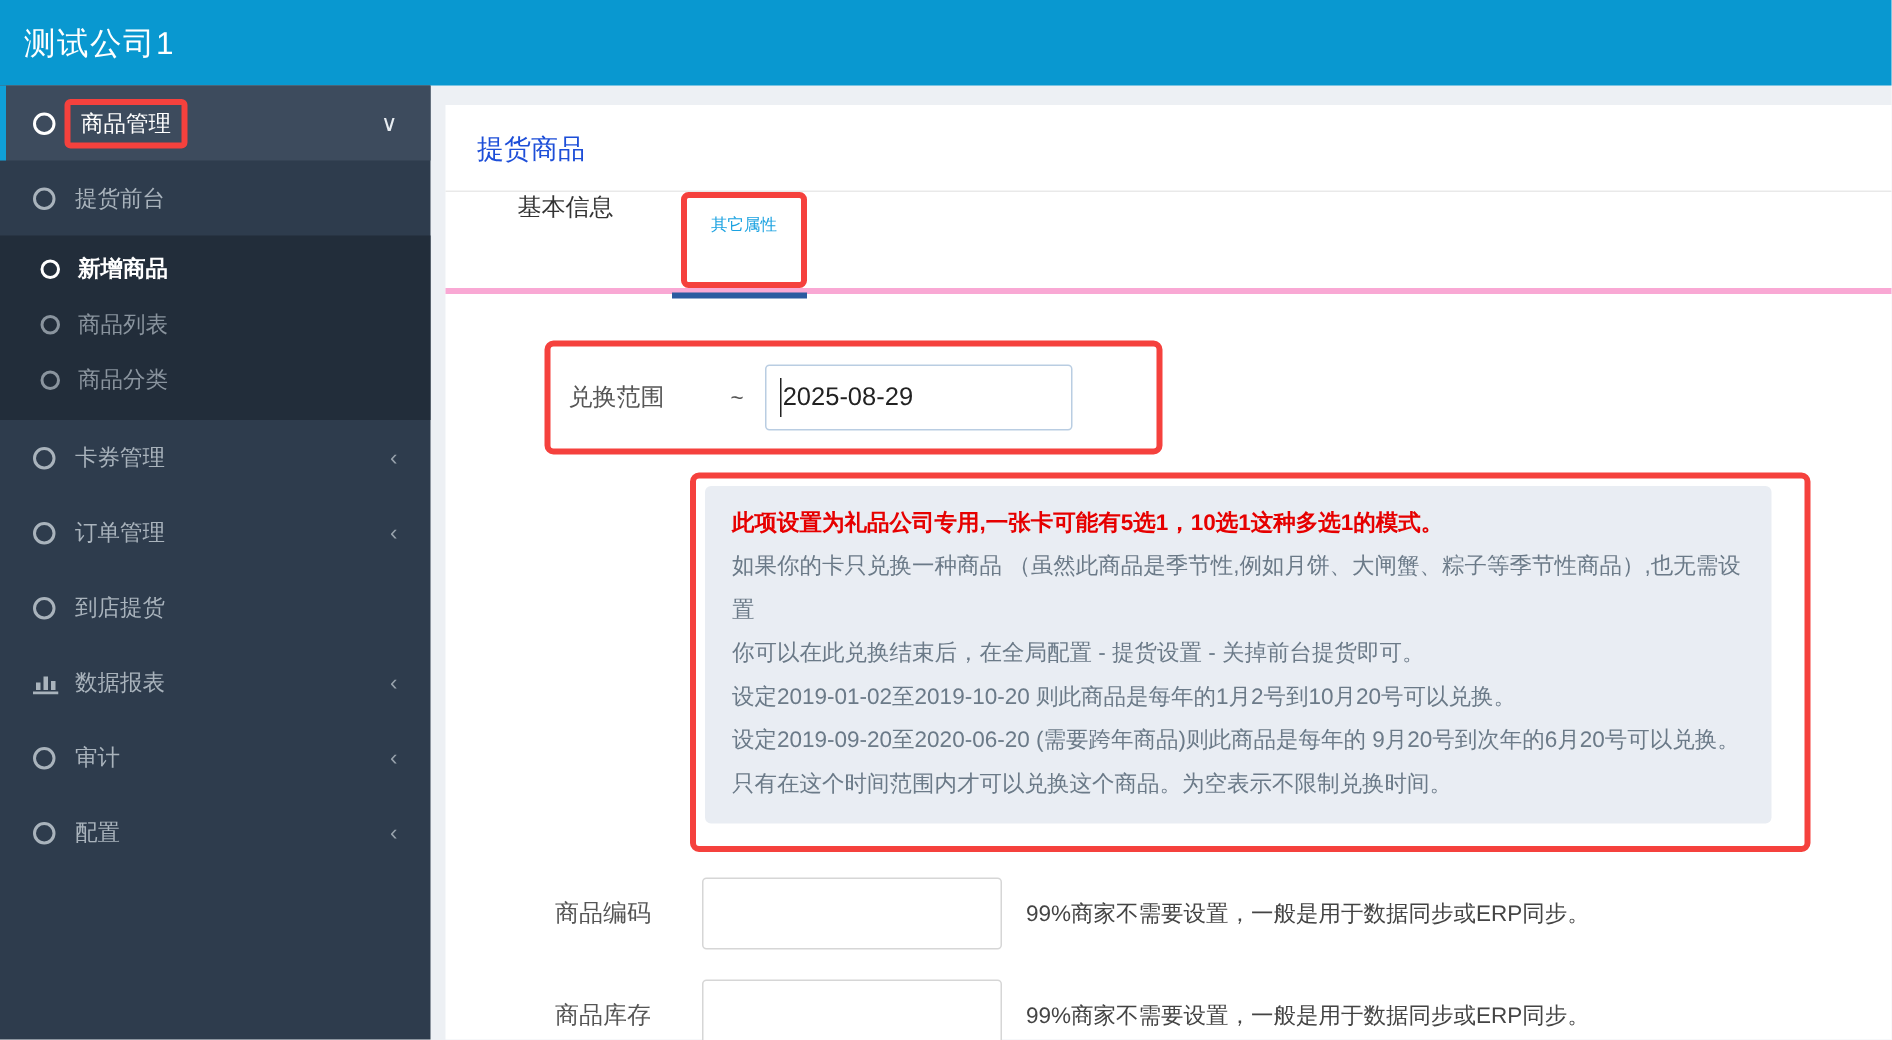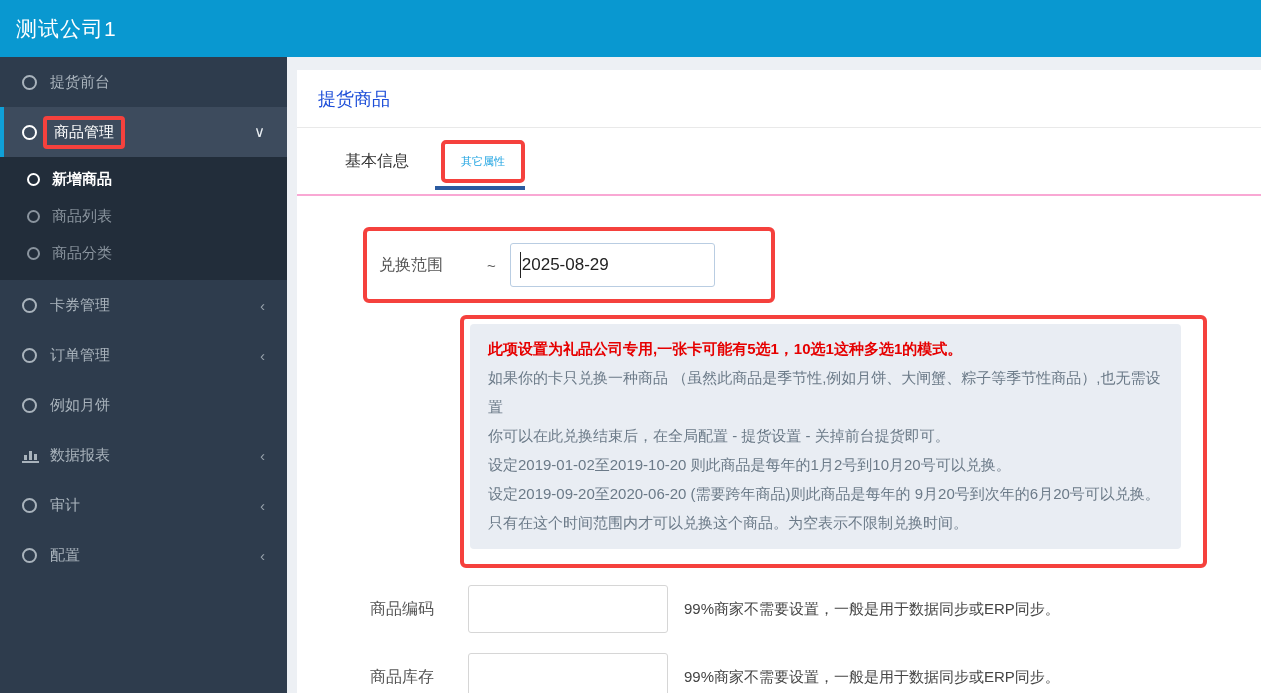--- a/index.html
+++ b/index.html
@@ -25,22 +25,22 @@
   .sub-item { height:37px; display:flex; align-items:center; padding-left:27px;
     color:#8a949e; font-size:15px; cursor:pointer; }
   .sub-item .ring { width:13px; height:13px; border:2px solid currentColor; border-radius:50%; margin-right:12px; flex:none; }
   .sub-item.active { color:#fff; font-weight:bold; }
   .chart-icon { width:17px; height:15px; margin-right:11px; flex:none; }
 
   
   .card { position:absolute; left:297px; top:70px; right:0; bottom:0; background:#fff; }
   .card-head { height:58px; padding:17px 12px 0 21px; border-bottom:1px solid #e9e9e9;
     font-size:18px; color:#1d4ed8; }
-  .tabs { position:relative; height:68px; border-bottom:2px solid #f9a8d4;
-    display:flex; align-items:center; padding-left:48px; }
+  .tabs { position:relative; height:68px; border-bottom:4px solid #f9a8d4;
+    display:flex; padding-left:48px;gap:13px; }
   .tab { font-size:16px; color:#333; margin-right:32px; cursor:pointer; }
   .tab-active-box { position:relative; border:4px solid #f5413d; border-radius:5px;
     padding:10px 16px; color:#1ba2e1; font-size:11px; cursor:pointer; }
   .tab-active-box::after { content:""; position:absolute; left:-10px; right:-4px;
     bottom:-11px; height:4px; background:#2b5ba0; }
 
   .content { padding:31px 0 0 73px; }
 
   
   .range-box { display:inline-flex; align-items:center; border:4px solid #f5413d;
@@ -71,29 +71,29 @@
 </style>
 </head>
 <body>
 
 <div class="topbar">
   <div class="brand">测试公司1</div>
 </div>
 
 <div class="sidebar">
 
-  <div class="side-item">
-    <span class="ring"></span>
-    <span>提货前台</span>
-  </div>
-
   <div class="side-item active-parent">
     <span class="ring"></span>
     <span class="annotate-inline"><span>商品管理</span></span>
     <span class="chev">∨</span>
+  </div>
+
+  <div class="side-item">
+    <span class="ring"></span>
+    <span>提货前台</span>
   </div>
 
   <div class="submenu">
     <div class="sub-item active">
       <span class="ring"></span>
       <span>新增商品</span>
     </div>
     <div class="sub-item">
       <span class="ring"></span>
       <span>商品列表</span>
@@ -111,21 +111,21 @@
   </div>
 
   <div class="side-item">
     <span class="ring"></span>
     <span>订单管理</span>
     <span class="chev">‹</span>
   </div>
 
   <div class="side-item">
     <span class="ring"></span>
-    <span>例如月饼</span>
+    <span>到店提货</span>
   </div>
 
   <div class="side-item">
     <svg class="chart-icon" viewBox="0 0 17 15">
       <rect x="0" y="13" width="17" height="2" fill="#a9b3bc"></rect>
       <rect x="2" y="7" width="3" height="5" fill="#a9b3bc"></rect>
       <rect x="7" y="3" width="3" height="9" fill="#a9b3bc"></rect>
       <rect x="12" y="6" width="3" height="6" fill="#a9b3bc"></rect>
     </svg>
     <span>数据报表</span>

